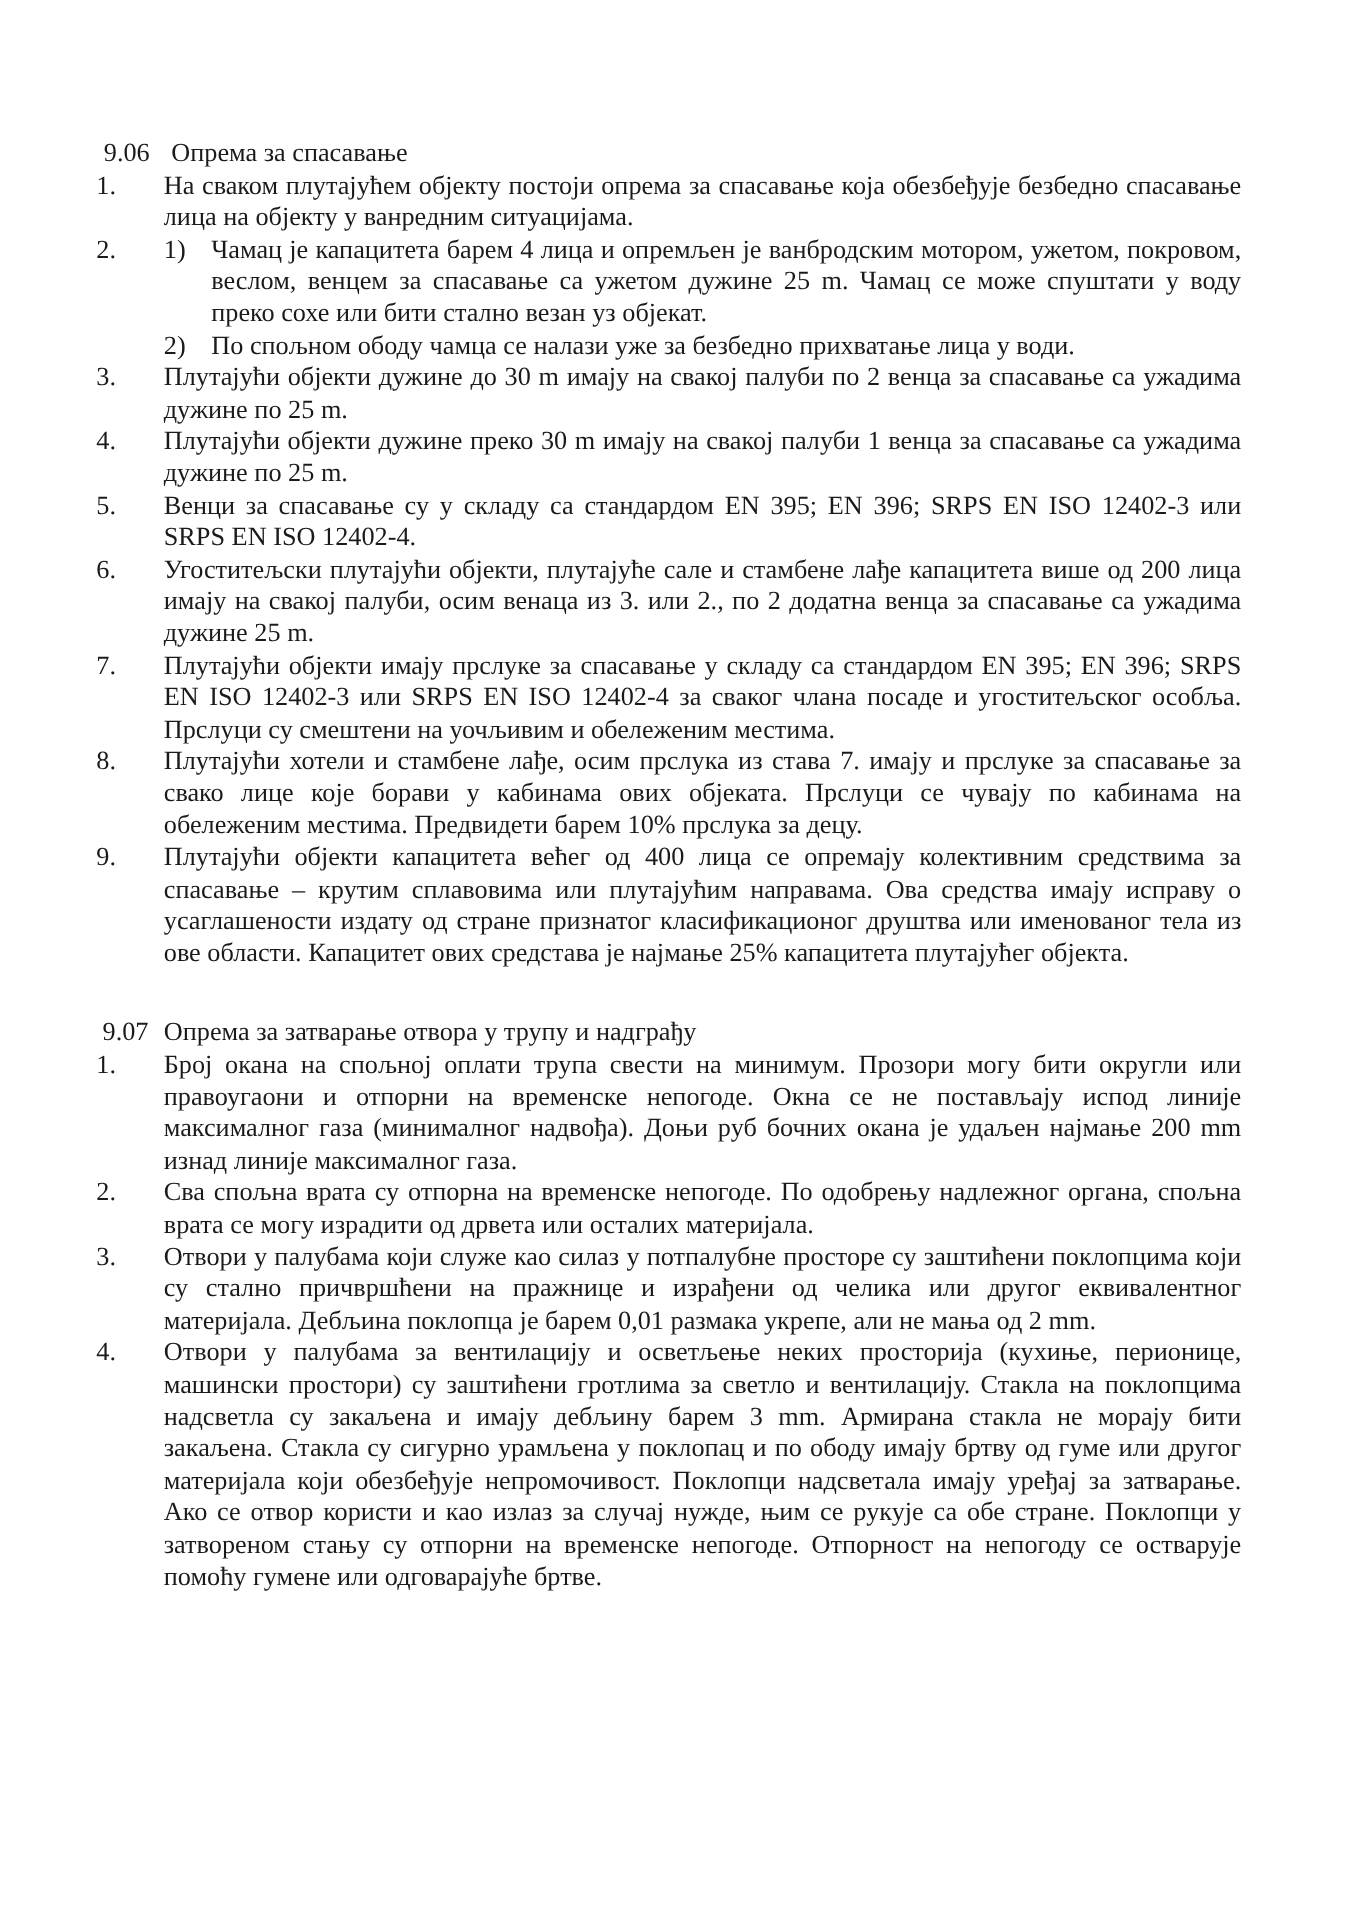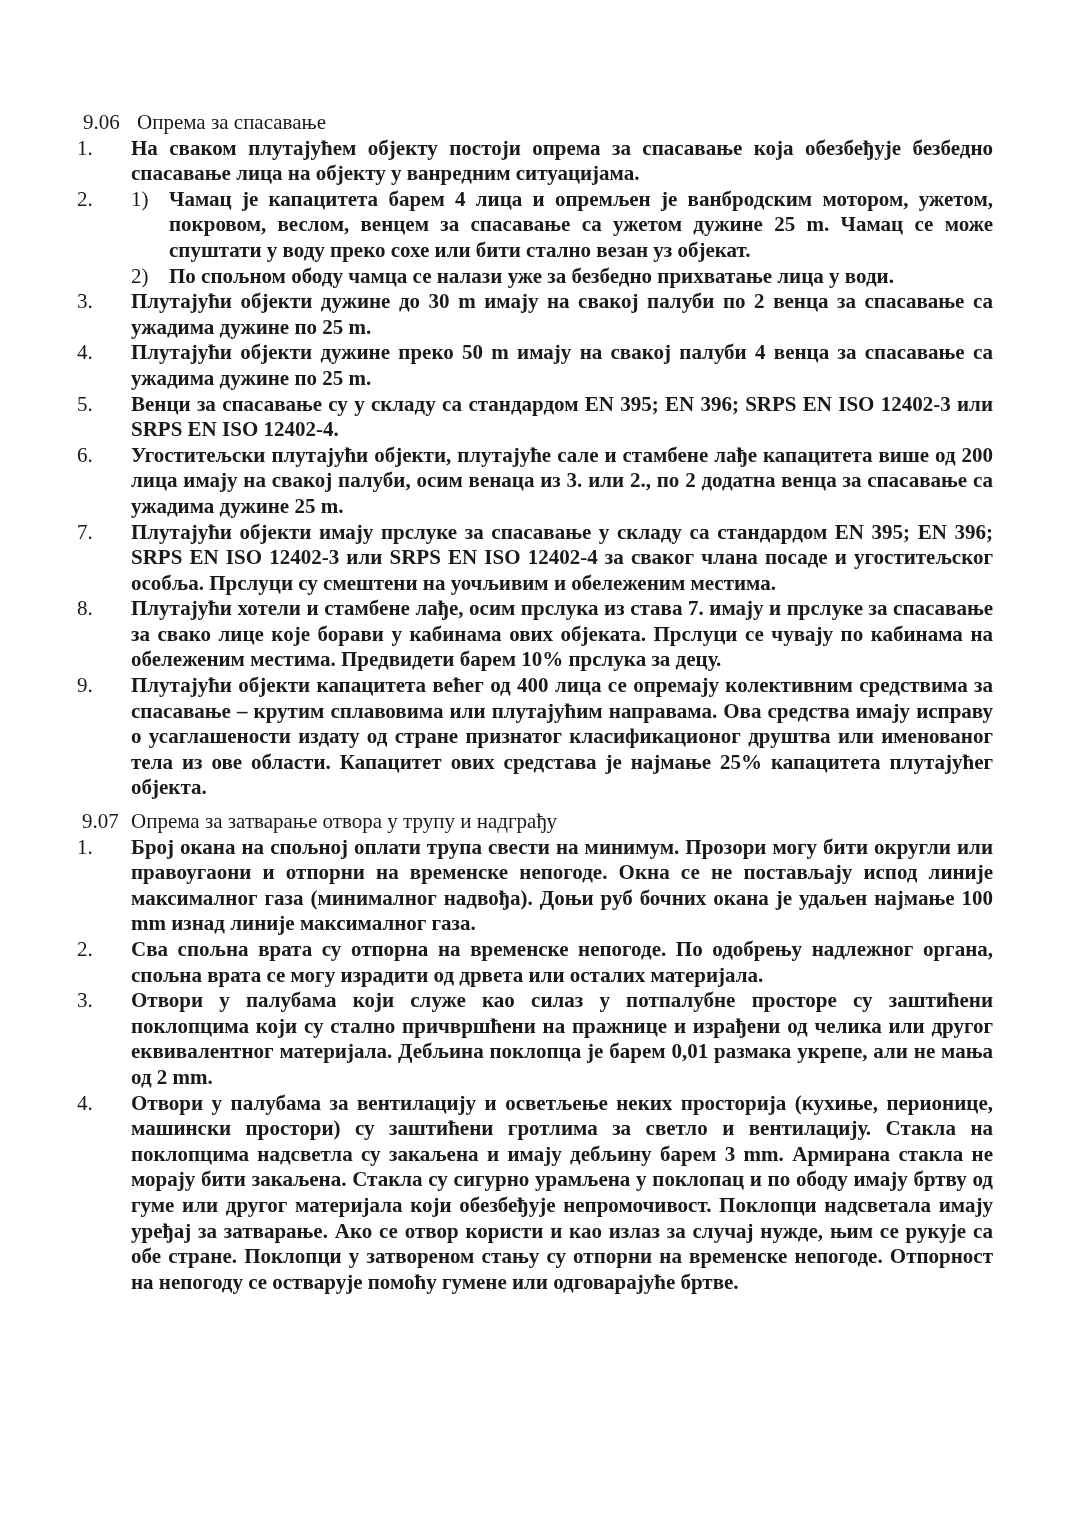--- a/index.html
+++ b/index.html
@@ -5,29 +5,29 @@
   html, body { margin: 0; padding: 0; background: #ffffff; }
   body { width: 1090px; height: 1530px; position: relative; overflow: hidden; }
   .page {
     position: absolute; left: 0; top: 0; width: 1090px; height: 1530px;
     font-family: "Liberation Serif", serif; font-size: 21px; color: #1a1a1a;
     line-height: 25.6px;
   }
   .content { position: absolute; left: 77px; top: 110px; width: 916px; }
   .heading { padding-left: 6px; margin: 0; font-weight: normal; font-size: 21px; }
   .heading .num { display: inline-block; width: 54px; }
-  .heading.h2 { padding-left: 5px; margin-top: 8px; }
+  .heading.h2 { padding-left: 5px; margin-top: 38px; }
   .heading.h2 .num { width: 49px; }
   ol.items { list-style: none; margin: 0; padding: 0; }
   .item { position: relative; padding-left: 54px; text-align: justify; }
   .item .num { position: absolute; left: 0; top: 0; }
   .sub { list-style: none; margin: 0; padding: 0; }
   .subitem { position: relative; padding-left: 38px; text-align: justify; }
   .subitem .num { position: absolute; left: 0; top: 0; }
-  .text { display: block; font-weight: bold; }
+  .text { display: block; }
 </style>
 </head>
 <body>
 
 <div class="page">
   <div class="content">
 
     <section>
       <h2 class="heading"><span class="num">9.06</span><span>Опрема за спасавање</span></h2>
       <ol class="items">
@@ -47,21 +47,21 @@
                 <span class="text">По спољном ободу чамца се налази уже за безбедно прихватање лица у води.</span>
               </li>
           </ol>
         </li>
         <li class="item">
             <span class="num">3.</span>
             <span class="text">Плутајући објекти дужине до 30 m имају на свакој палуби по 2 венца за спасавање са ужадима дужине по 25 m.</span>
           </li>
         <li class="item">
             <span class="num">4.</span>
-            <span class="text">Плутајући објекти дужине преко 50 m имају на свакој палуби 4 венца за спасавање са ужадима дужине по 25 m.</span>
+            <span class="text">Плутајући објекти дужине преко 30 m имају на свакој палуби 1 венца за спасавање са ужадима дужине по 25 m.</span>
           </li>
         <li class="item">
             <span class="num">5.</span>
             <span class="text">Венци за спасавање су у складу са стандардом EN 395; EN 396; SRPS EN ISO 12402-3 или SRPS EN ISO 12402-4.</span>
           </li>
         <li class="item">
             <span class="num">6.</span>
             <span class="text">Угоститељски плутајући објекти, плутајуће сале и стамбене лађе капацитета више од 200 лица имају на свакој палуби, осим венаца из 3. или 2., по 2 додатна венца за спасавање са ужадима дужине 25 m.</span>
           </li>
         <li class="item">
@@ -77,21 +77,21 @@
             <span class="text">Плутајући објекти капацитета већег од 400 лица се опремају колективним средствима за спасавање – крутим сплавовима или плутајућим направама. Ова средства имају исправу о усаглашености издату од стране признатог класификационог друштва или именованог тела из ове области. Капацитет ових средстава је најмање 25% капацитета плутајућег објекта.</span>
           </li>
       </ol>
     </section>
 
     <section>
       <h2 class="heading h2"><span class="num">9.07</span><span>Опрема за затварање отвора у трупу и надграђу</span></h2>
       <ol class="items">
         <li class="item">
             <span class="num">1.</span>
-            <span class="text">Број окана на спољној оплати трупа свести на минимум. Прозори могу бити округли или правоугаони и отпорни на временске непогоде. Окна се не постављају испод линије максималног газа (минималног надвођа). Доњи руб бочних окана је удаљен најмање 100 mm изнад линије максималног газа.</span>
+            <span class="text">Број окана на спољној оплати трупа свести на минимум. Прозори могу бити округли или правоугаони и отпорни на временске непогоде. Окна се не постављају испод линије максималног газа (минималног надвођа). Доњи руб бочних окана је удаљен најмање 200 mm изнад линије максималног газа.</span>
           </li>
         <li class="item">
             <span class="num">2.</span>
             <span class="text">Сва спољна врата су отпорна на временске непогоде. По одобрењу надлежног органа, спољна врата се могу израдити од дрвета или осталих материјала.</span>
           </li>
         <li class="item">
             <span class="num">3.</span>
             <span class="text">Отвори у палубама који служе као силаз у потпалубне просторе су заштићени поклопцима који су стално причвршћени на пражнице и израђени од челика или другог еквивалентног материјала. Дебљина поклопца је барем 0,01 размака укрепе, али не мања од 2 mm.</span>
           </li>
         <li class="item">

